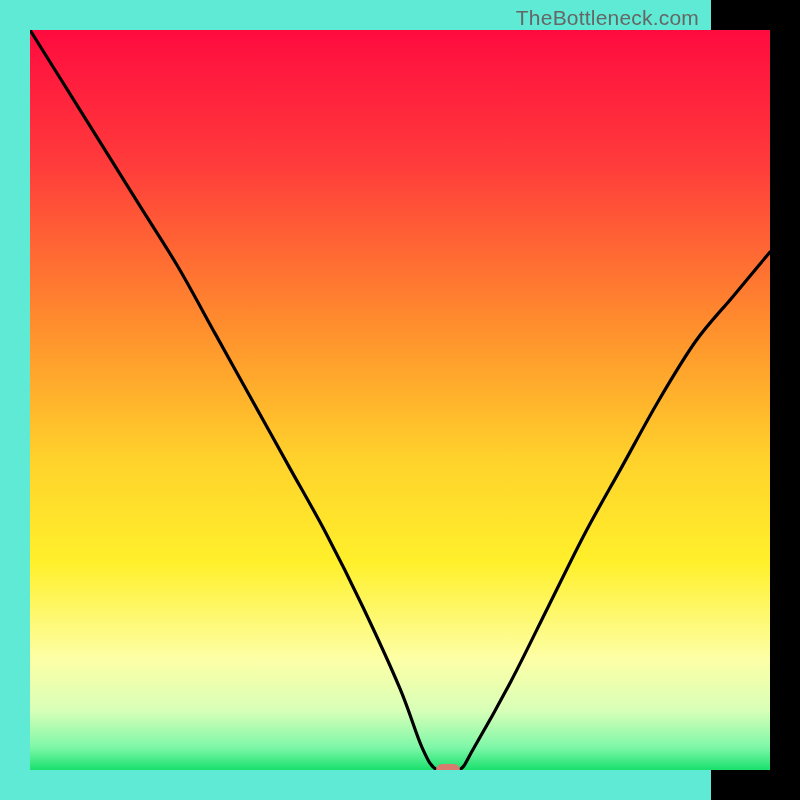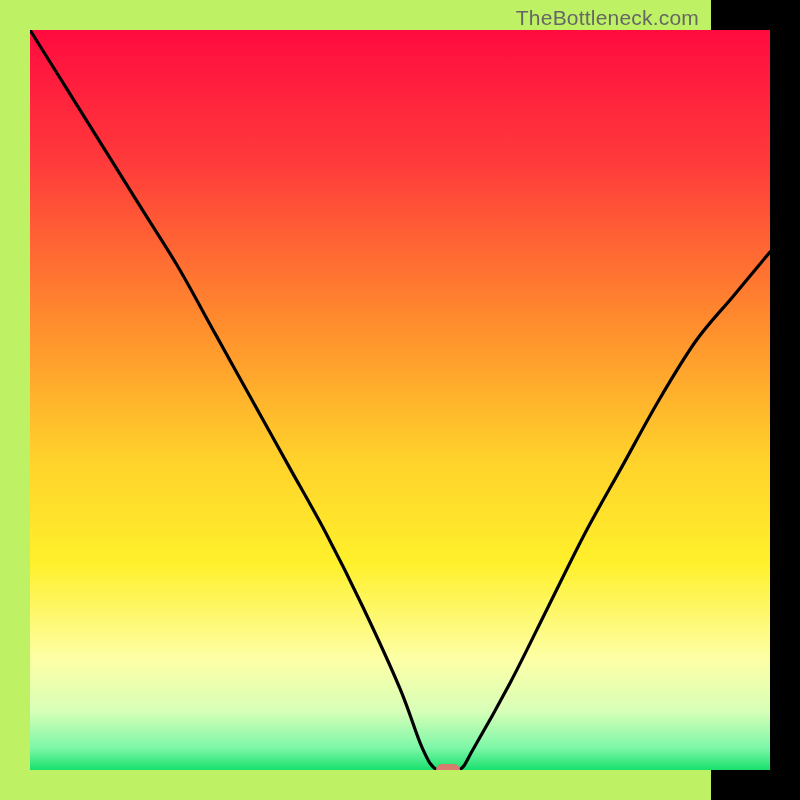--- a/index.html
+++ b/index.html
@@ -8,21 +8,21 @@
     background: #000;
     width: 800px;
     height: 800px;
     overflow: hidden;
     font-family: Arial, Helvetica, sans-serif;
   }
   .frame {
     position: relative;
     width: 711px;
     height: 800px;
-    background: #bef264;
+    background: #5eead4;
   }
   .plot-area {
     position: absolute;
     left: 30px;
     top: 30px;
     width: 740px;
     height: 740px;
     overflow: hidden;
   }
   .gradient-bg {

